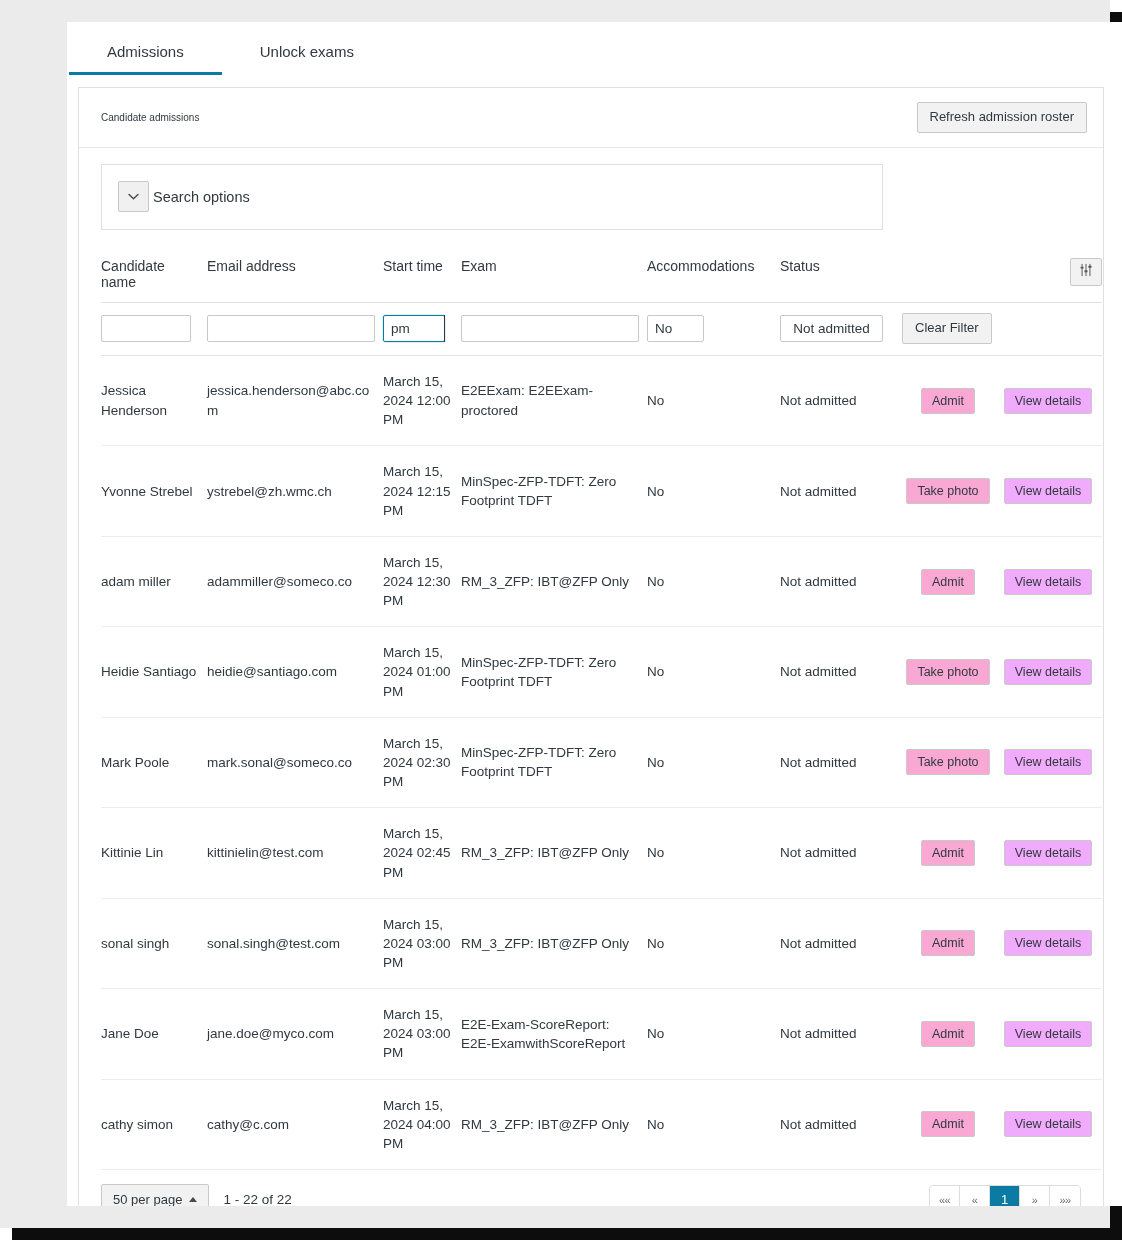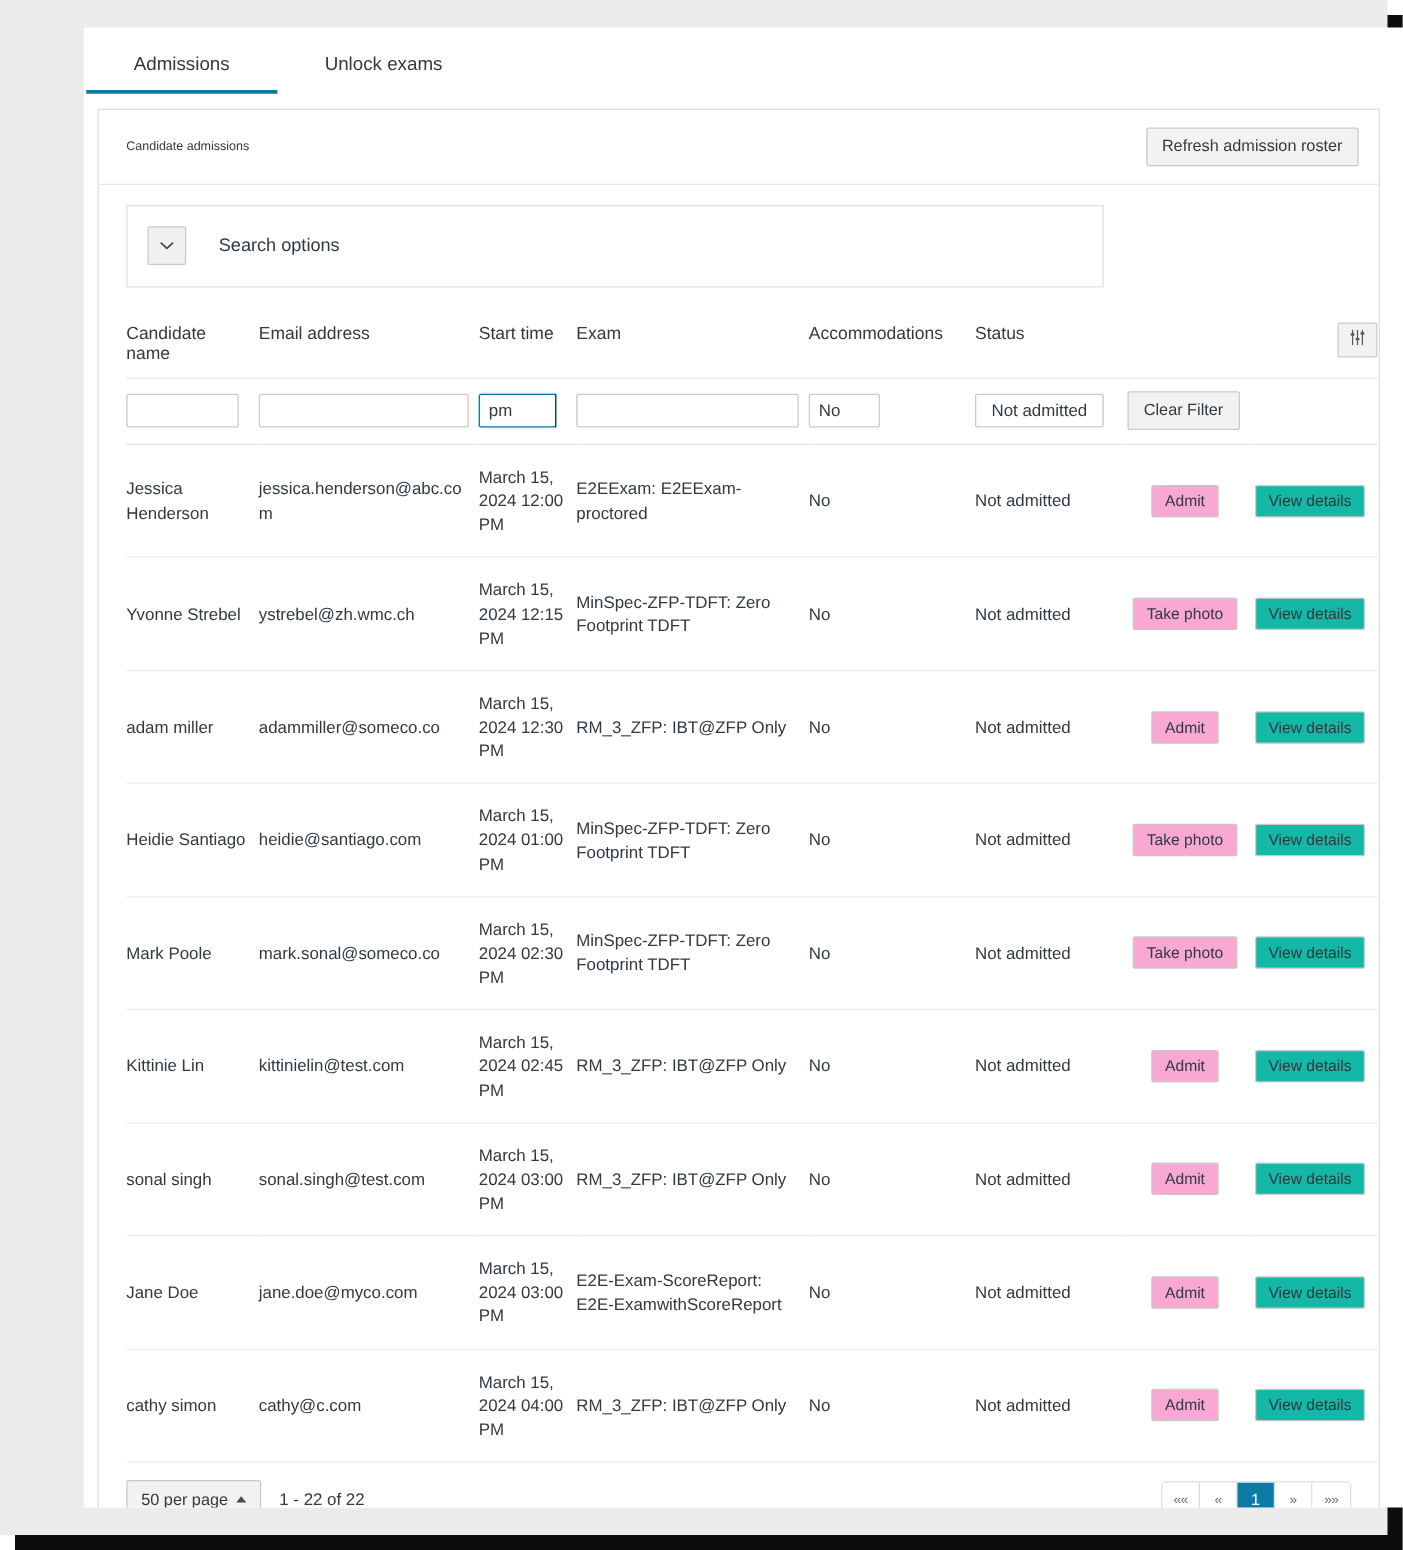--- a/index.html
+++ b/index.html
@@ -107,21 +107,21 @@
 
   .card-body { padding: 16px 22px 0 22px; }
 
   
   .search-options {
     border: 1px solid #e0e0e0;
     background: #fff;
     padding: 16px;
     display: flex;
     align-items: center;
-    gap: 26px;
+    gap: 4px;
     width: 782px;
     height: 66px;
     margin-bottom: 28px;
   }
   .chev-btn {
     width: 31px; height: 31px;
     border: 1px solid #c9c9c9;
     background: #f0f0f0;
     border-radius: 2px;
     display: flex; align-items: center; justify-content: center;
@@ -226,21 +226,21 @@
     font-family: inherit;
     font-size: 12.5px;
     color: #31393f;
     background: #f9a8d4;
     border: 1px solid #c9c9c9;
     border-radius: 2px;
     padding: 5px 10px;
     cursor: pointer;
     white-space: nowrap;
   }
-  .row-btn.ghost { background:#14b8a6; }
+  .row-btn.ghost { background:#f0abfc; }
   .act-cell { text-align: center; }
 
   
   .table-footer {
     display: flex;
     align-items: center;
     justify-content: space-between;
     padding: 14px 0 16px 0;
   }
   .footer-left { display:flex; align-items:center; gap:14px; }

